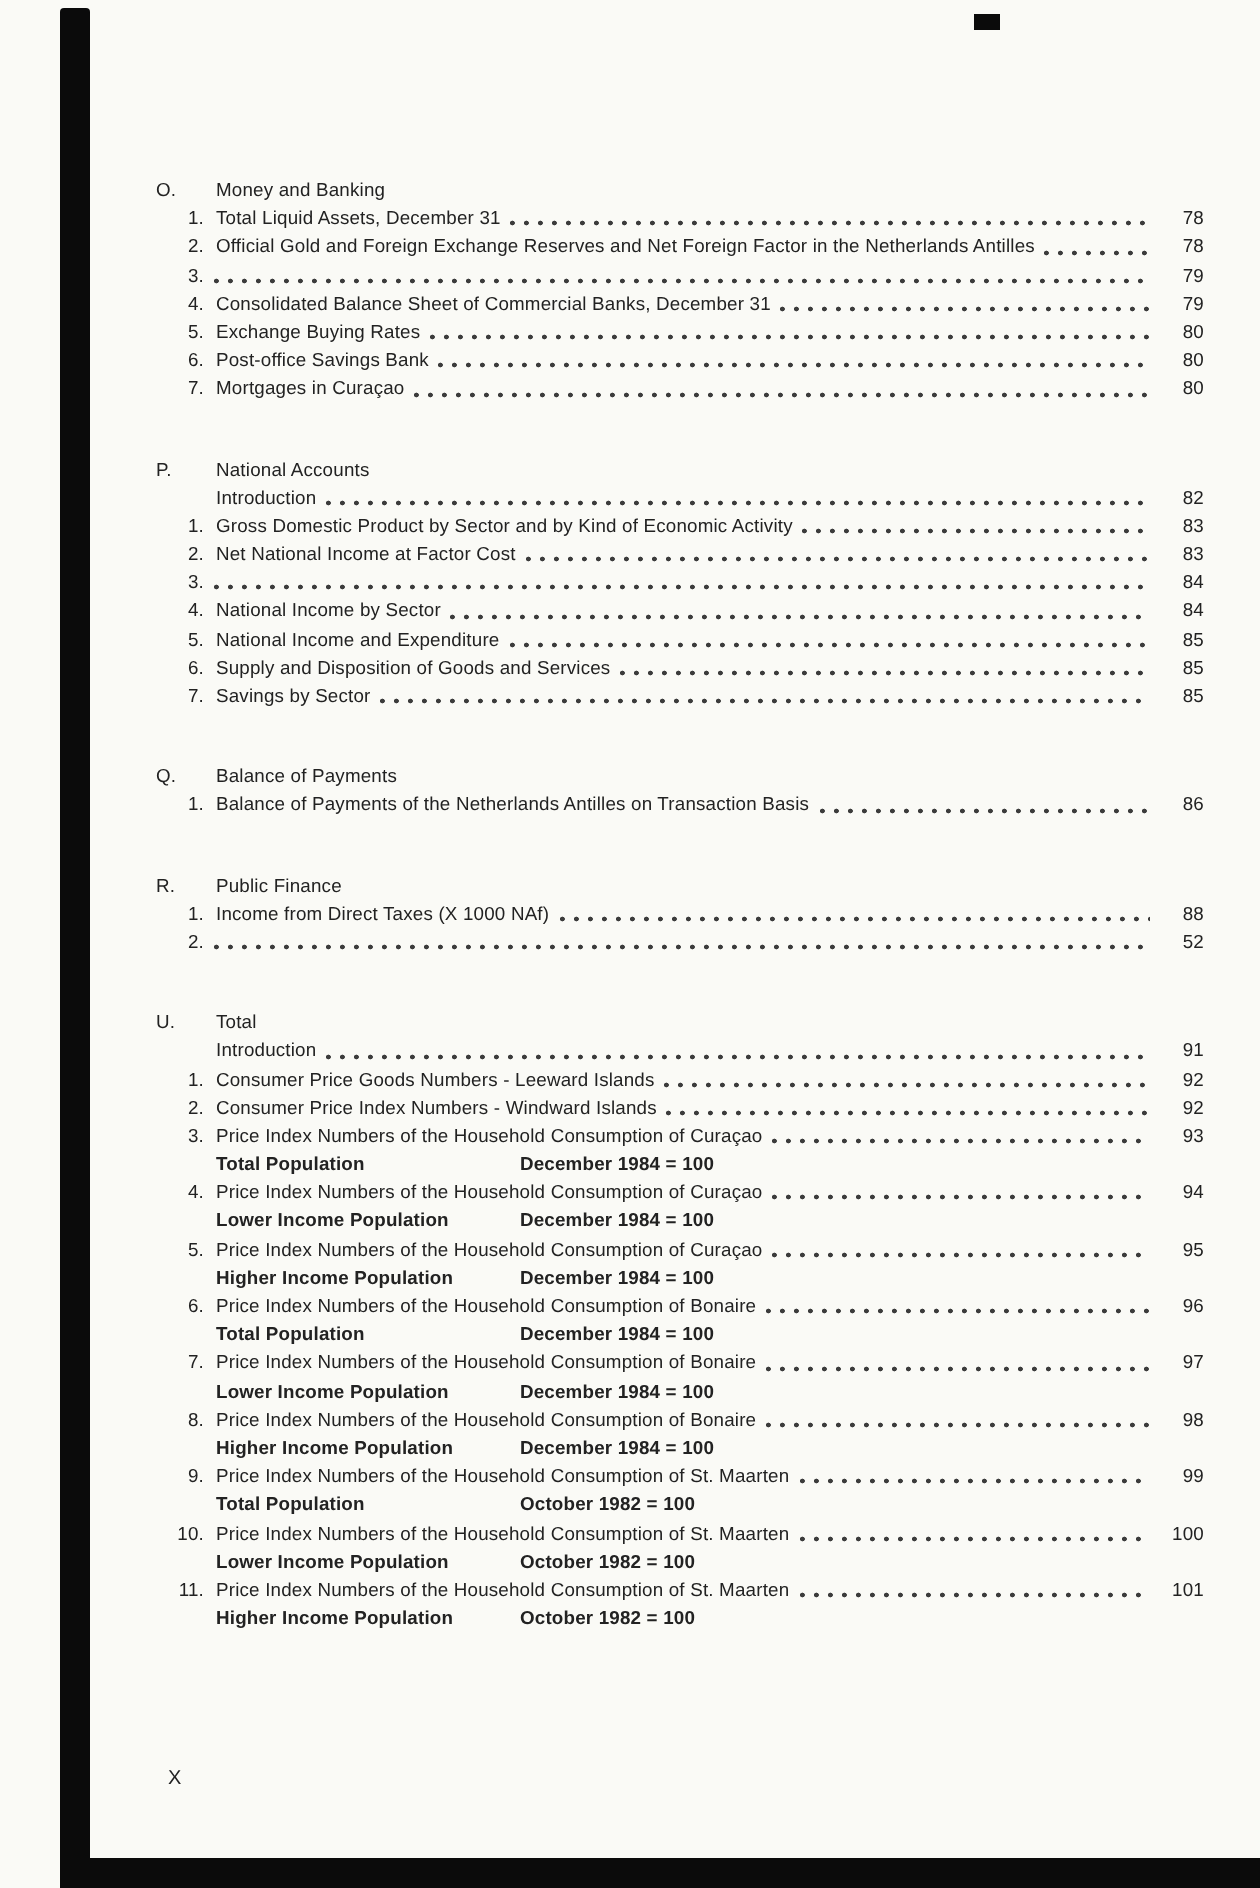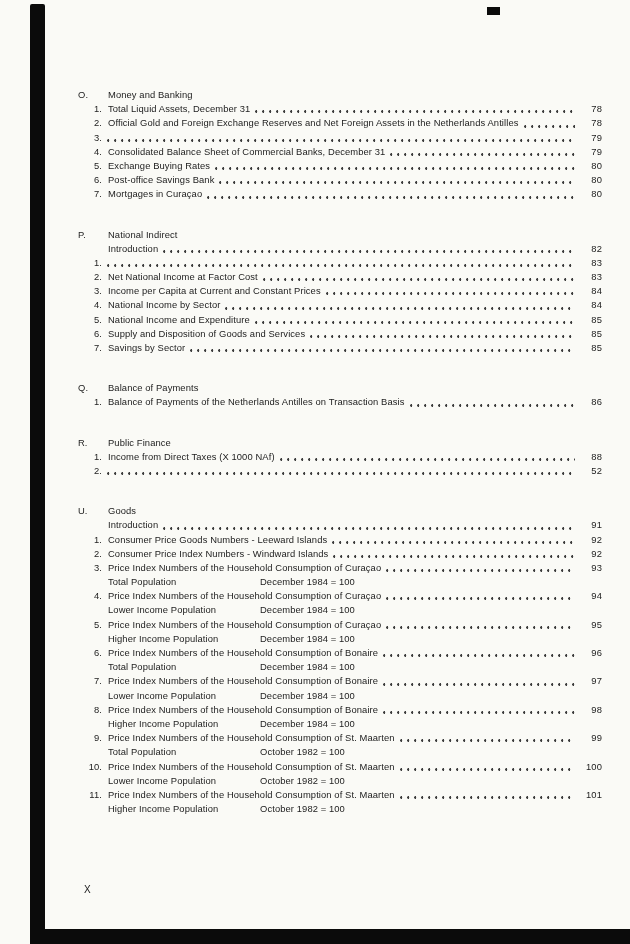--- a/index.html
+++ b/index.html
@@ -60,21 +60,21 @@
     height:3px;
     margin:0 5px 3px 5px;
     background-image:radial-gradient(circle at 1.2px 1.5px, var(--dot) 1.05px, transparent 1.35px);
     background-size:7px 3px;
     background-repeat:repeat-x;
   }
   .col-page{
     flex:0 0 22px;
     text-align:right;
   }
-  .sub-wrap{display:flex;}
+  .sub-wrap{display:flex;font-weight:bold;}
   .sub-label{
     flex:0 0 152px;
   }
   .footer-page-number{
     position:absolute;left:84px;top:884px;
     font-size:10px;
     color:var(--ink);
   }
 </style>
 </head>
@@ -91,21 +91,21 @@
         <span class="sec-title">Money and Banking</span>
       </div>
       <div class="row">
         <span class="col-num">1.</span>
         <span class="entry-text">Total Liquid Assets, December 31</span>
         <span class="leader"></span>
         <span class="col-page">78</span>
       </div>
       <div class="row">
         <span class="col-num">2.</span>
-        <span class="entry-text">Official Gold and Foreign Exchange Reserves and Net Foreign Assets in the Netherlands Antilles</span>
+        <span class="entry-text">Official Gold and Foreign Exchange Reserves and Net Foreign Factor in the Netherlands Antilles</span>
         <span class="leader"></span>
         <span class="col-page">78</span>
       </div>
       <div class="row">
         <span class="col-num">3.</span>
         <span class="leader"></span>
         <span class="col-page">79</span>
       </div>
       <div class="row">
         <span class="col-num">4.</span>
@@ -128,42 +128,42 @@
       <div class="row">
         <span class="col-num">7.</span>
         <span class="entry-text">Mortgages in Curaçao</span>
         <span class="leader"></span>
         <span class="col-page">80</span>
       </div>
     </div>
     <div class="section">
       <div class="row">
         <span class="col-num sec-letter">P.</span>
-        <span class="sec-title">National Indirect</span>
+        <span class="sec-title">National Accounts</span>
       </div>
       <div class="row">
         <span class="col-num"></span>
         <span class="entry-text">Introduction</span>
         <span class="leader"></span>
         <span class="col-page">82</span>
       </div>
       <div class="row">
         <span class="col-num">1.</span>
+        <span class="entry-text">Gross Domestic Product by Sector and by Kind of Economic Activity</span>
         <span class="leader"></span>
         <span class="col-page">83</span>
       </div>
       <div class="row">
         <span class="col-num">2.</span>
         <span class="entry-text">Net National Income at Factor Cost</span>
         <span class="leader"></span>
         <span class="col-page">83</span>
       </div>
       <div class="row">
         <span class="col-num">3.</span>
-        <span class="entry-text">Income per Capita at Current and Constant Prices</span>
         <span class="leader"></span>
         <span class="col-page">84</span>
       </div>
       <div class="row">
         <span class="col-num">4.</span>
         <span class="entry-text">National Income by Sector</span>
         <span class="leader"></span>
         <span class="col-page">84</span>
       </div>
       <div class="row">
@@ -210,21 +210,21 @@
       </div>
       <div class="row">
         <span class="col-num">2.</span>
         <span class="leader"></span>
         <span class="col-page">52</span>
       </div>
     </div>
     <div class="section">
       <div class="row">
         <span class="col-num sec-letter">U.</span>
-        <span class="sec-title">Goods</span>
+        <span class="sec-title">Total</span>
       </div>
       <div class="row">
         <span class="col-num"></span>
         <span class="entry-text">Introduction</span>
         <span class="leader"></span>
         <span class="col-page">91</span>
       </div>
       <div class="row">
         <span class="col-num">1.</span>
         <span class="entry-text">Consumer Price Goods Numbers - Leeward Islands</span>

